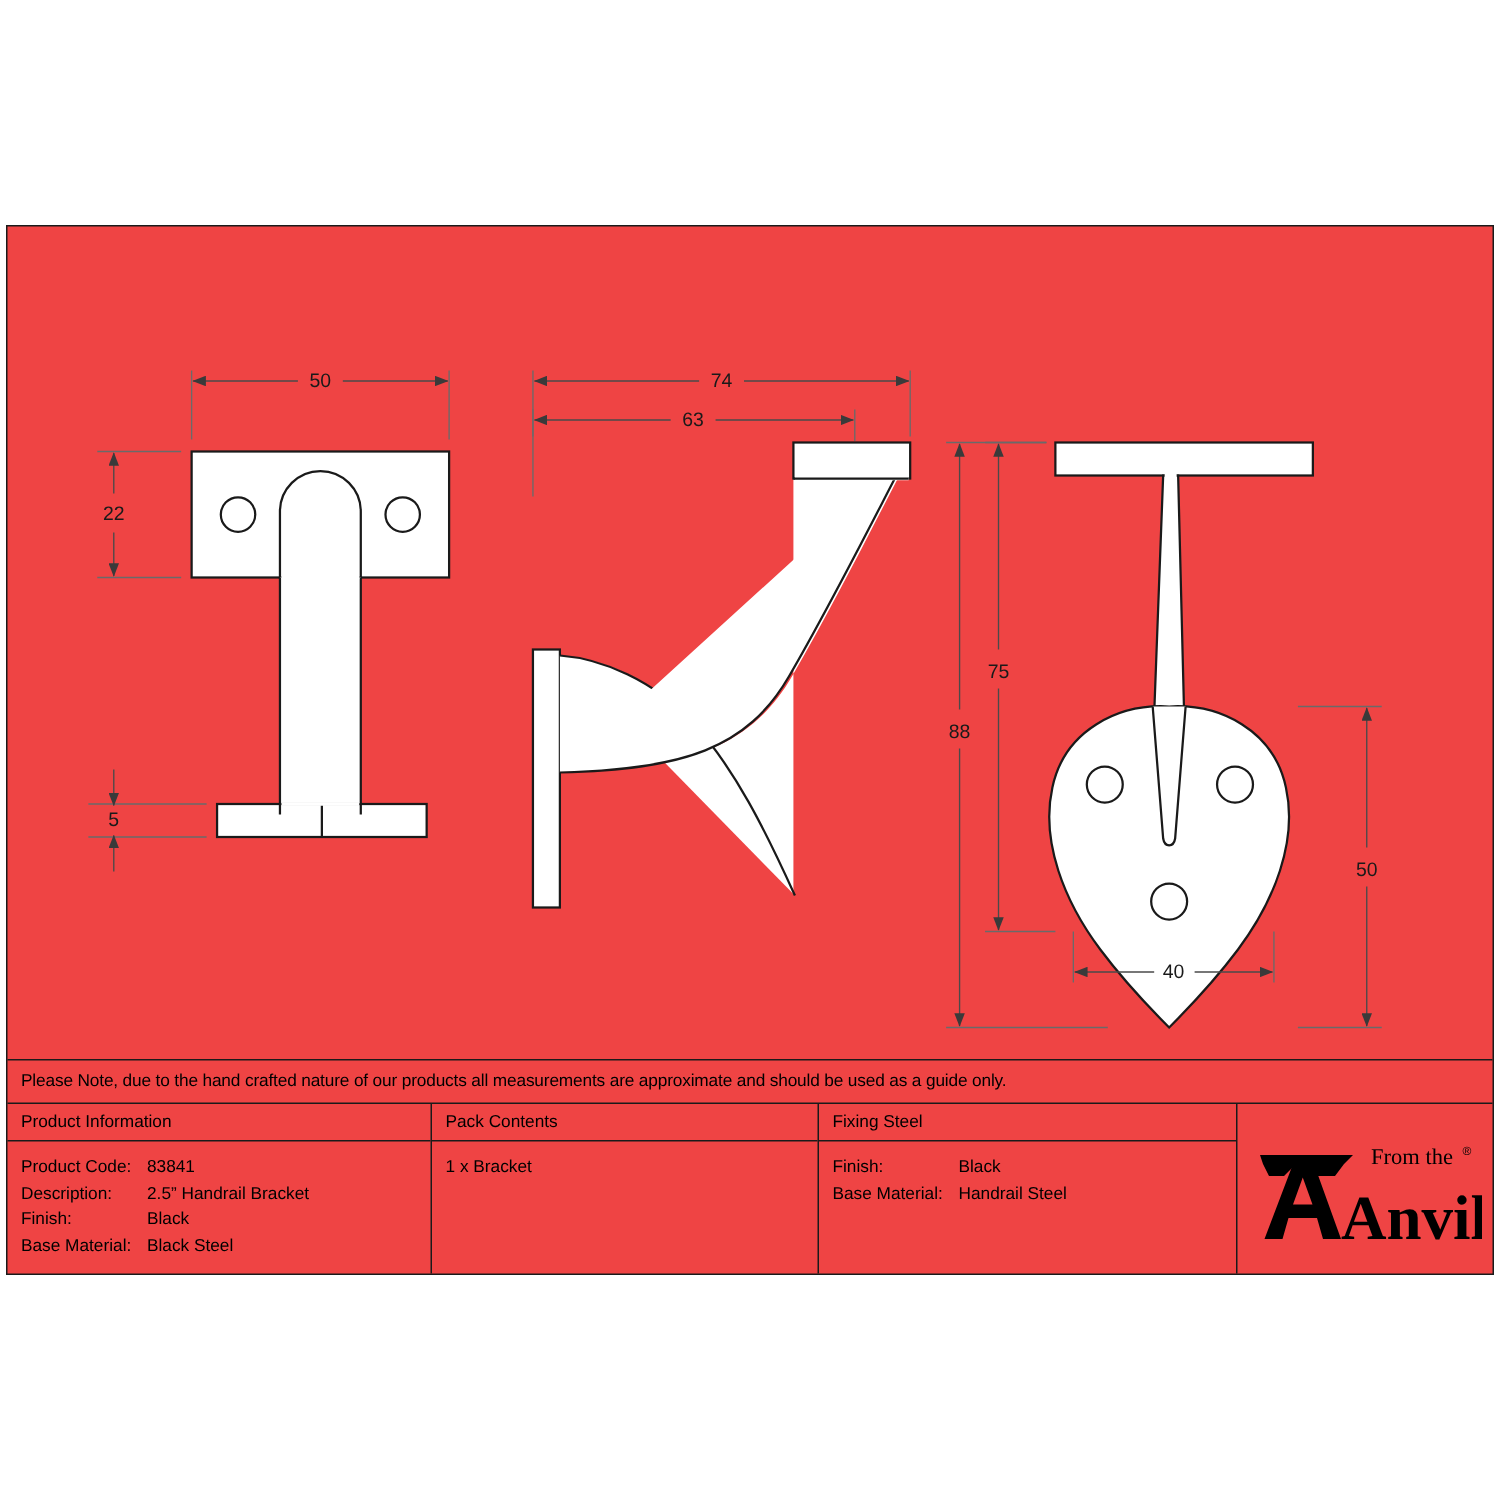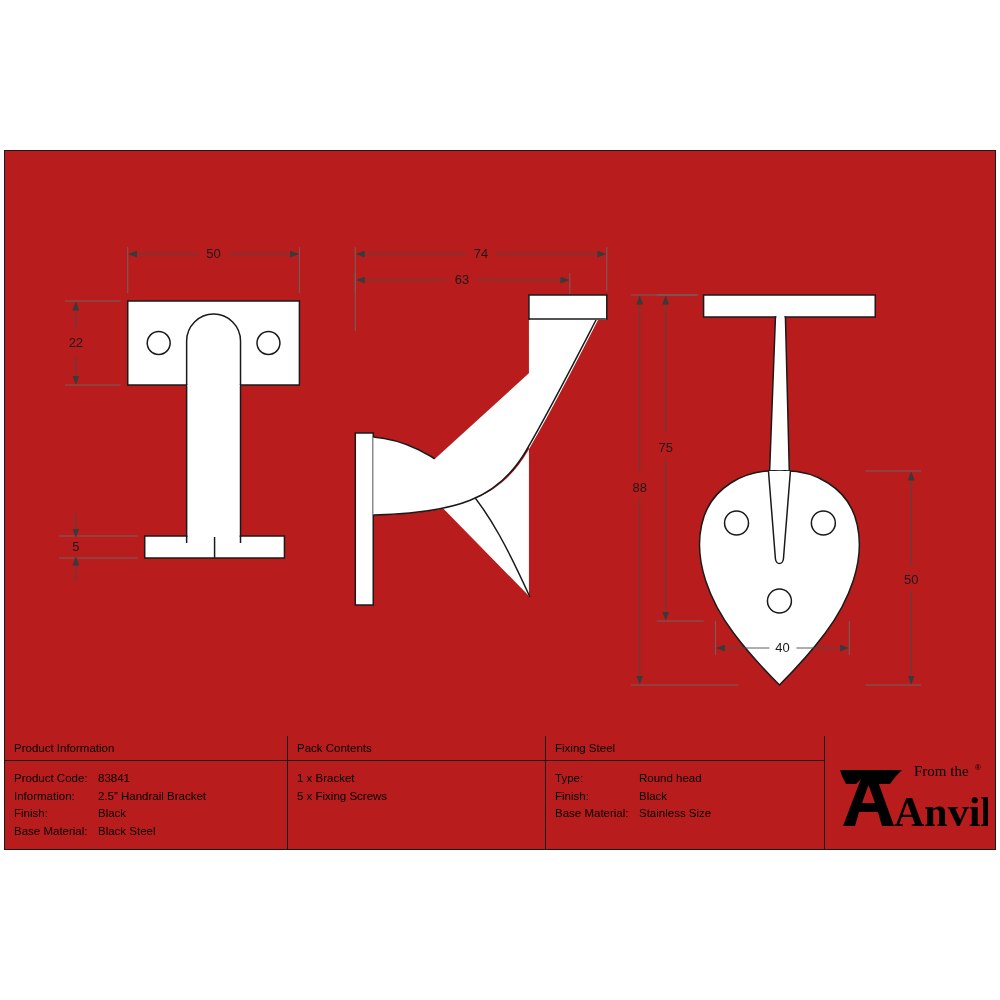--- a/index.html
+++ b/index.html
@@ -22,21 +22,21 @@
     height: 1000px;
   }
   #frame {
     position: absolute;
     left: 4px;
     top: 150px;
     width: 992px;
     height: 700px;
     border: 1.6px solid #1a1a1a;
     box-sizing: border-box;
-    background: #b91c1c;
+    background: #ef4444;
   }
   .drawing-area {
     position: absolute;
     left: 0; top: 0;
     width: 100%;
     height: 555px;
   }
   svg.draw {
     position: absolute;
     left: 0; top: 0;
@@ -271,67 +271,65 @@
 
           <line x1="712" y1="470" x2="712" y2="504" class="extline"></line>
           <line x1="846" y1="470" x2="846" y2="504" class="extline"></line>
           <line x1="713" y1="497" x2="766" y2="497" class="dimline" marker-start="url(#arL)"></line>
           <line x1="793" y1="497" x2="845" y2="497" class="dimline" marker-end="url(#arR)"></line>
           <text class="dim" x="779" y="501" text-anchor="middle">40</text>
         </g>
       </svg>
     </div>
 
+    <div class="note-row">
+      <span class="note-text">Please Note, due to the hand crafted nature of our products all measurements are approximate and should be used as a guide only.</span>
+    </div>
 
     <div class="table-row">
 
       <div class="tcol c1">
         <div class="col-head">Product Information</div>
         <div class="col-body">
           <div class="kv">
             <span class="k">Product Code:</span>
             <span class="v">83841</span>
           </div>
           <div class="kv">
-            <span class="k">Information:</span>
+            <span class="k">Description:</span>
             <span class="v">2.5” Handrail Bracket</span>
           </div>
           <div class="kv">
             <span class="k">Finish:</span>
             <span class="v">Black</span>
           </div>
           <div class="kv">
             <span class="k">Base Material:</span>
             <span class="v">Black Steel</span>
           </div>
         </div>
       </div>
 
       <div class="tcol c2">
         <div class="col-head">Pack Contents</div>
         <div class="col-body">
           <div class="plain-line">1 x Bracket</div>
-          <div class="plain-line">5 x Fixing Screws</div>
         </div>
       </div>
 
       <div class="tcol c3">
         <div class="col-head">Fixing Steel</div>
         <div class="col-body">
           <div class="kv">
-            <span class="k">Type:</span>
-            <span class="v">Round head</span>
-          </div>
-          <div class="kv">
             <span class="k">Finish:</span>
             <span class="v">Black</span>
           </div>
           <div class="kv">
             <span class="k">Base Material:</span>
-            <span class="v">Stainless Size</span>
+            <span class="v">Handrail Steel</span>
           </div>
         </div>
       </div>
 
       <div class="tcol c4">
         <div class="logo-wrap">
           <svg class="logo" width="156" height="78" viewBox="0 0 156 78">
 
             <path d="M8 16 L70 16 L64 22 L58 30 L44 30 L40 24 L30 24 L24 30 L14 30 L10 22 Z" fill="#000000"></path>
 

